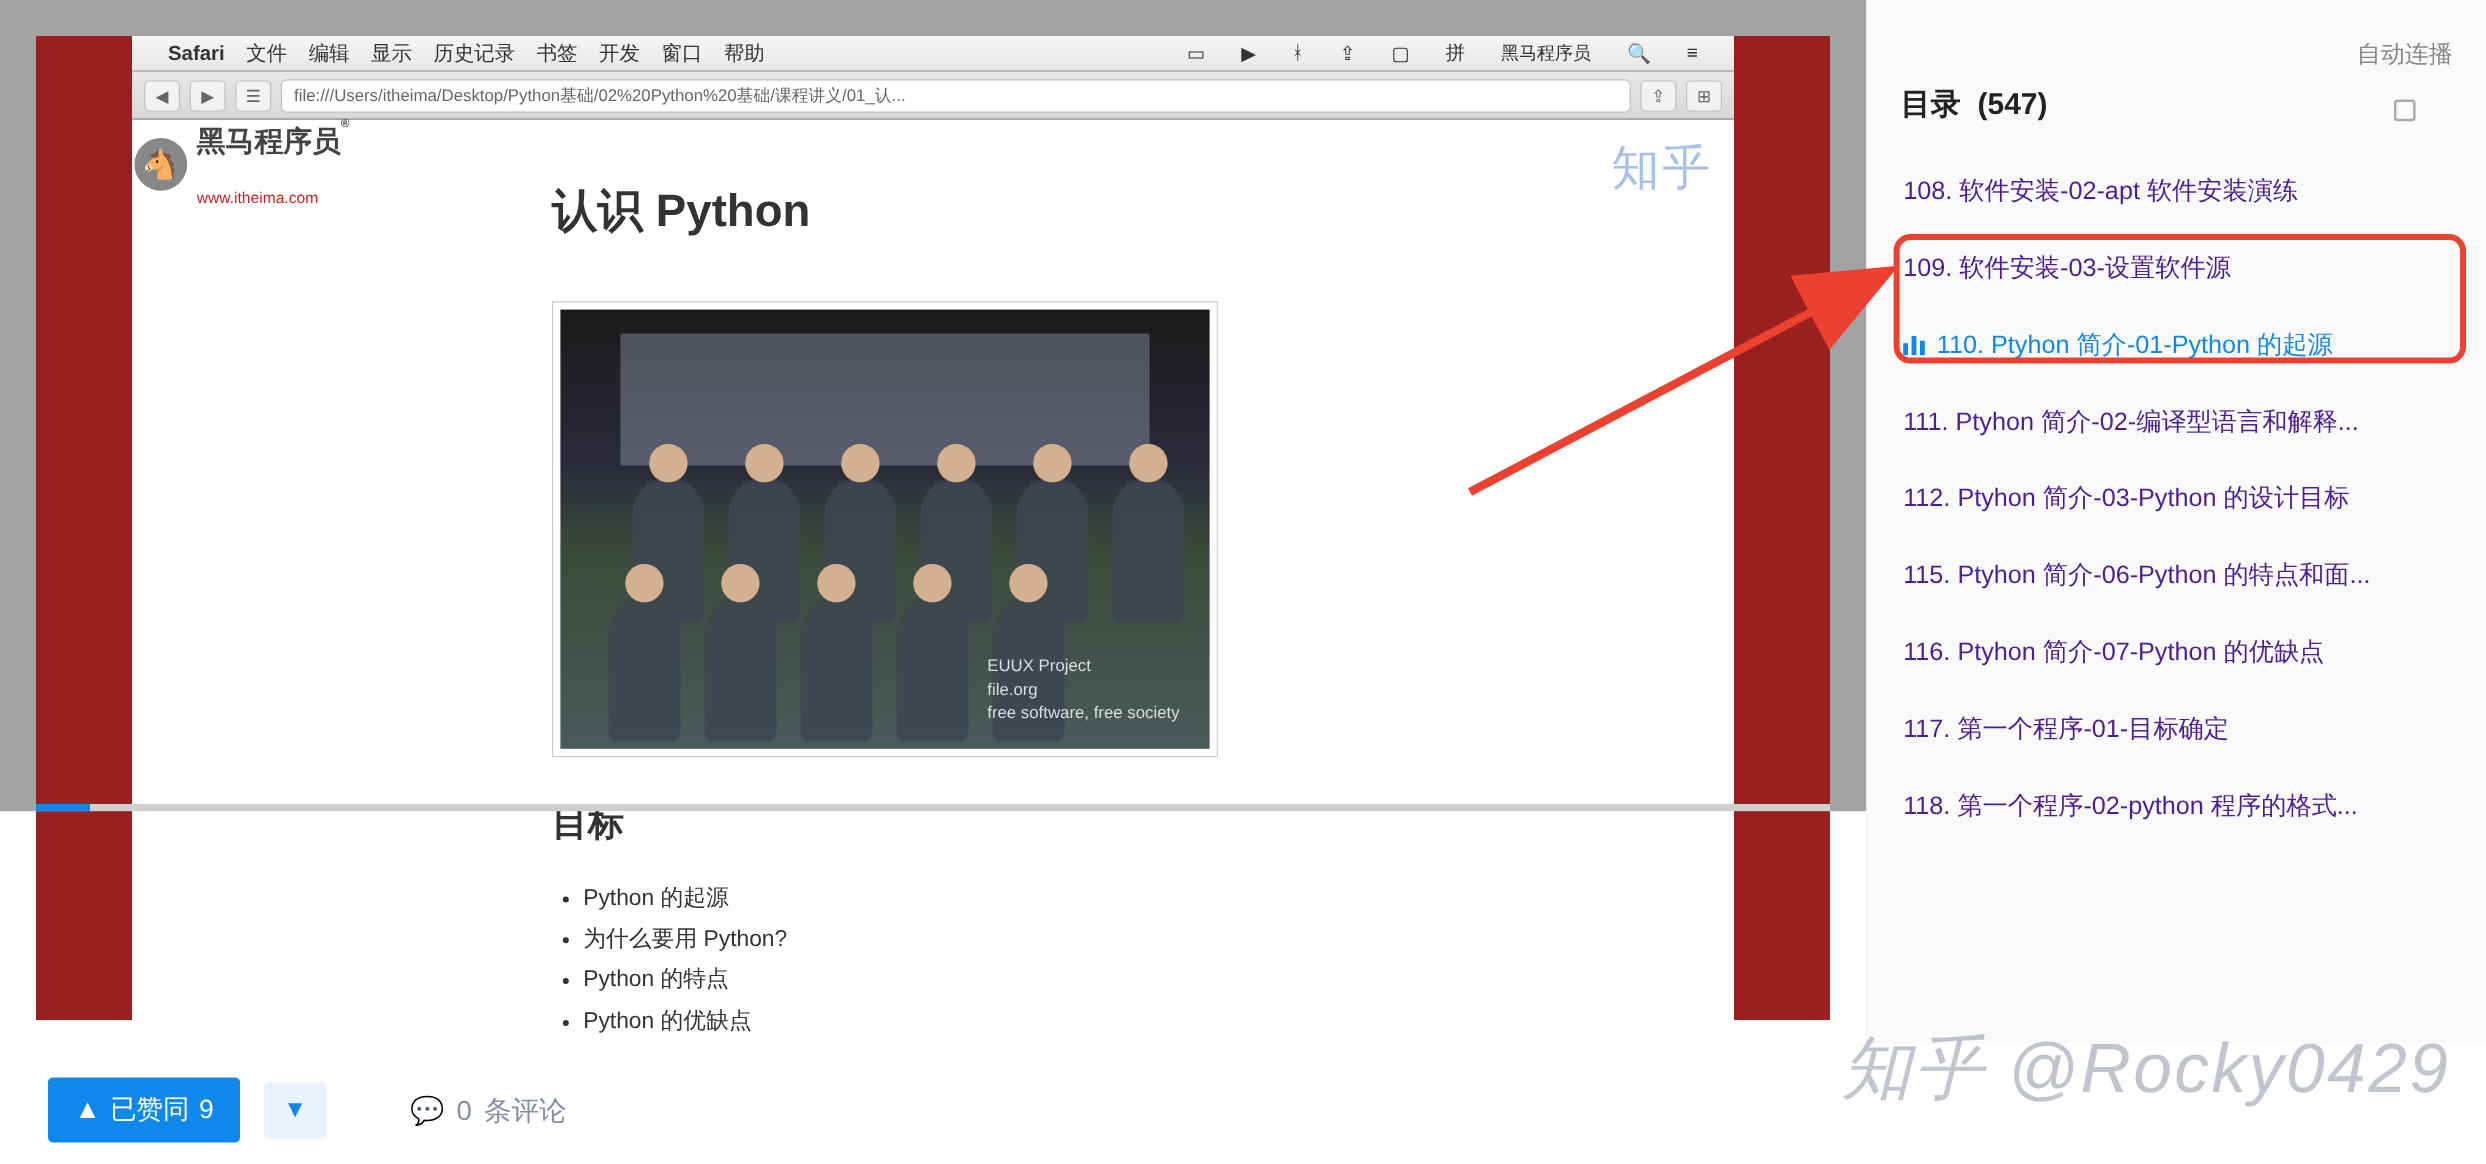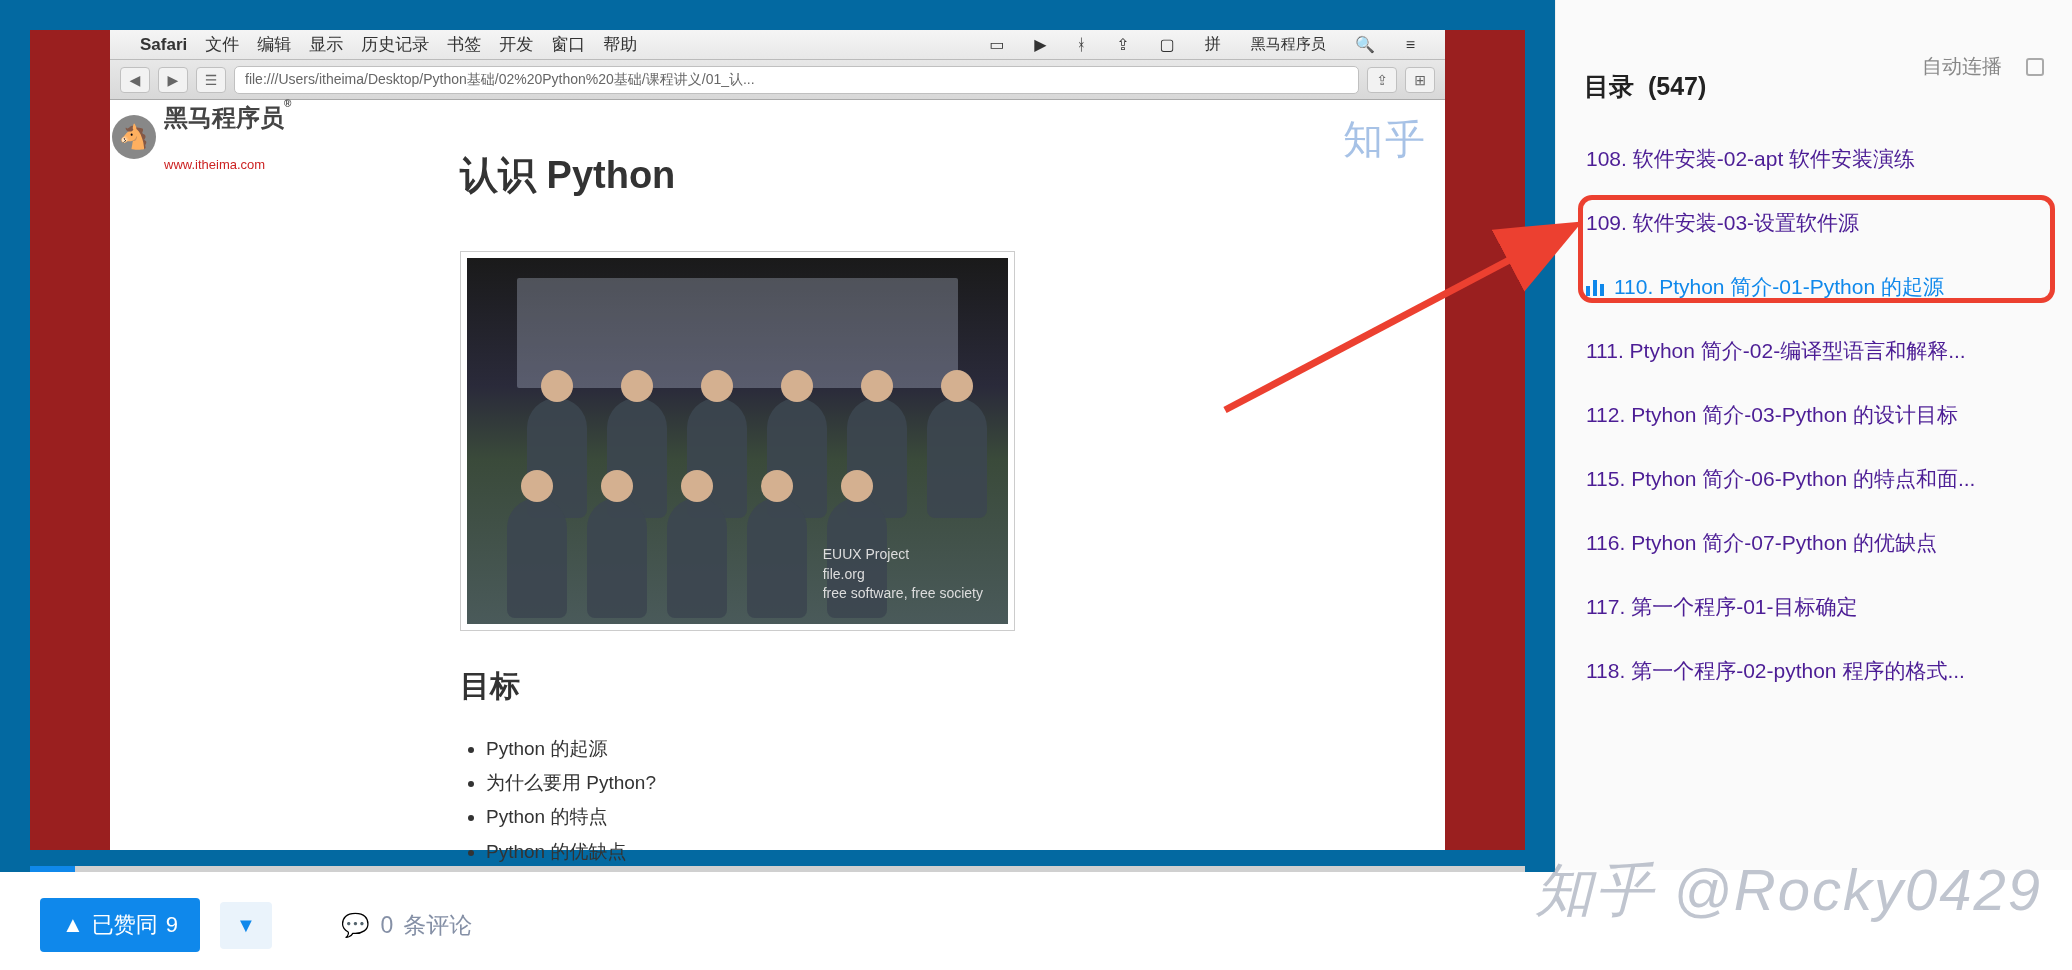--- a/index.html
+++ b/index.html
@@ -1,21 +1,21 @@
 <!DOCTYPE html>
 <html><head>
 <meta charset="utf-8">
 <style>
 * { margin: 0; padding: 0; box-sizing: border-box; }
 body { font-family: -apple-system, "PingFang SC", "Microsoft YaHei", sans-serif; background: #fff; width: 2072px; height: 970px; overflow: hidden; position: relative; }
 
 .main-container { display: flex; width: 100%; height: 870px; }
 
 
-.video-wrapper { width: 1555px; height: 872px; background: #0369a1; padding: 30px 30px 0 30px; position: relative; }
+.video-wrapper { width: 1555px; height: 676px; background: #a3a3a3; padding: 30px 30px 0 30px; position: relative; }
 .video-frame { width: 100%; height: 820px; background: #9a1f1f; position: relative; }
 .inner-black { position: absolute; top: 0; left: 80px; right: 80px; bottom: 0; background: #000; }
 
 
 .mac-menubar { position: absolute; top: 0; left: 80px; right: 80px; height: 30px; background: linear-gradient(#f5f5f5, #e8e8e8); display: flex; align-items: center; padding: 0 12px; font-size: 17px; color: #333; border-bottom: 1px solid #bbb; }
 .apple-icon { font-size: 20px; margin-right: 8px; }
 .mac-menubar span { margin-right: 18px; }
 .menubar-right { margin-left: auto; display: flex; align-items: center; gap: 12px; font-size: 15px; }
 .menubar-right .icn { font-size: 16px; }
 
@@ -54,21 +54,21 @@
 .watermark-top { position: absolute; top: 82px; right: 98px; font-size: 40px; color: rgba(60,120,200,0.45); font-weight: 500; letter-spacing: 2px; }
 
 
 .progress-bar { position: absolute; bottom: 0; left: 30px; right: 30px; height: 6px; background: #d0d0d0; }
 .progress-fill { width: 3%; height: 100%; background: #0f88eb; }
 
 
 .playlist { flex: 1; background: #fafafa; border-left: 1px solid #eee; padding: 30px 0 0 0; height: 870px; overflow: hidden; }
 .playlist-header { display: flex; align-items: center; justify-content: space-between; padding: 0 28px 24px 28px; }
 .playlist-title { font-size: 25px; font-weight: bold; color: #222; margin-top: 40px; }
-.autoplay { font-size: 20px; color: #888; display: flex; align-items: center; gap: 24px; }
+.autoplay { font-size: 20px; color: #888; display: flex; align-items: center; gap: 24px; flex-direction: column; }
 .autoplay-check { width: 18px; height: 18px; border: 2px solid #aaa; border-radius: 3px; }
 
 .playlist-items { padding: 0 18px; }
 .pl-item { font-size: 21px; color: #4c1d95; padding: 18px 12px; white-space: nowrap; overflow: hidden; text-overflow: ellipsis; cursor: pointer; border-radius: 6px; }
 .pl-item.active { color: #0f88eb; display: flex; align-items: center; gap: 10px; }
 .playing-icon { display: inline-flex; gap: 3px; align-items: flex-end; height: 18px; }
 .playing-icon span { width: 4px; background: #0f88eb; display: inline-block; }
 .playing-icon span:nth-child(1) { height: 10px; }
 .playing-icon span:nth-child(2) { height: 16px; }
 .playing-icon span:nth-child(3) { height: 12px; }

